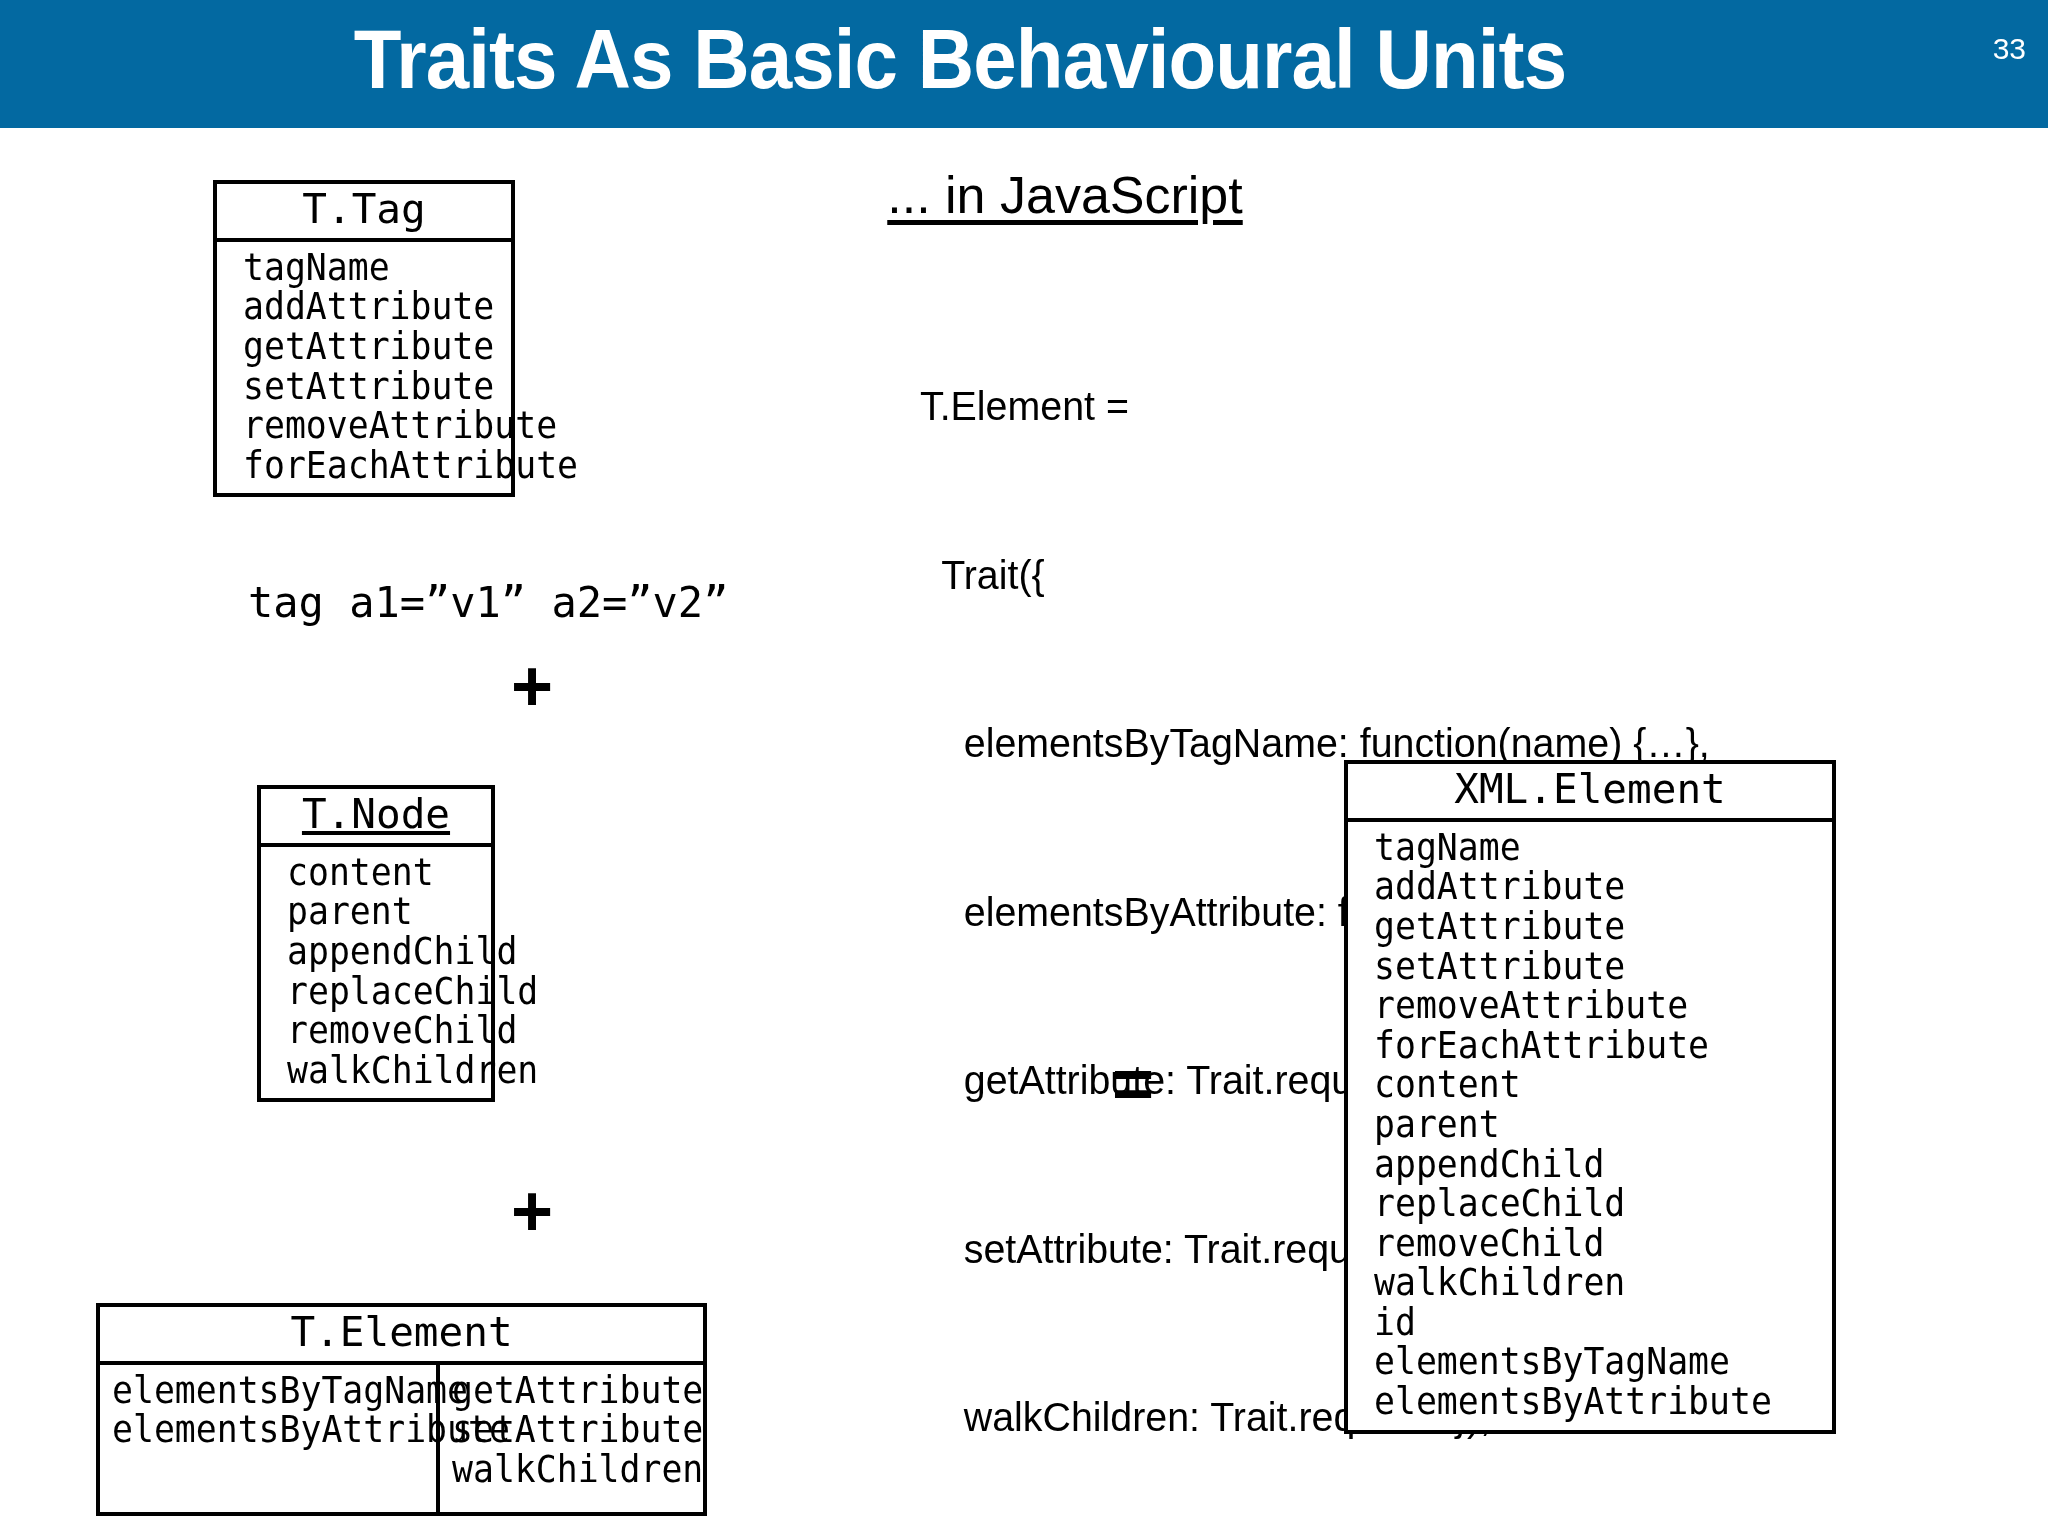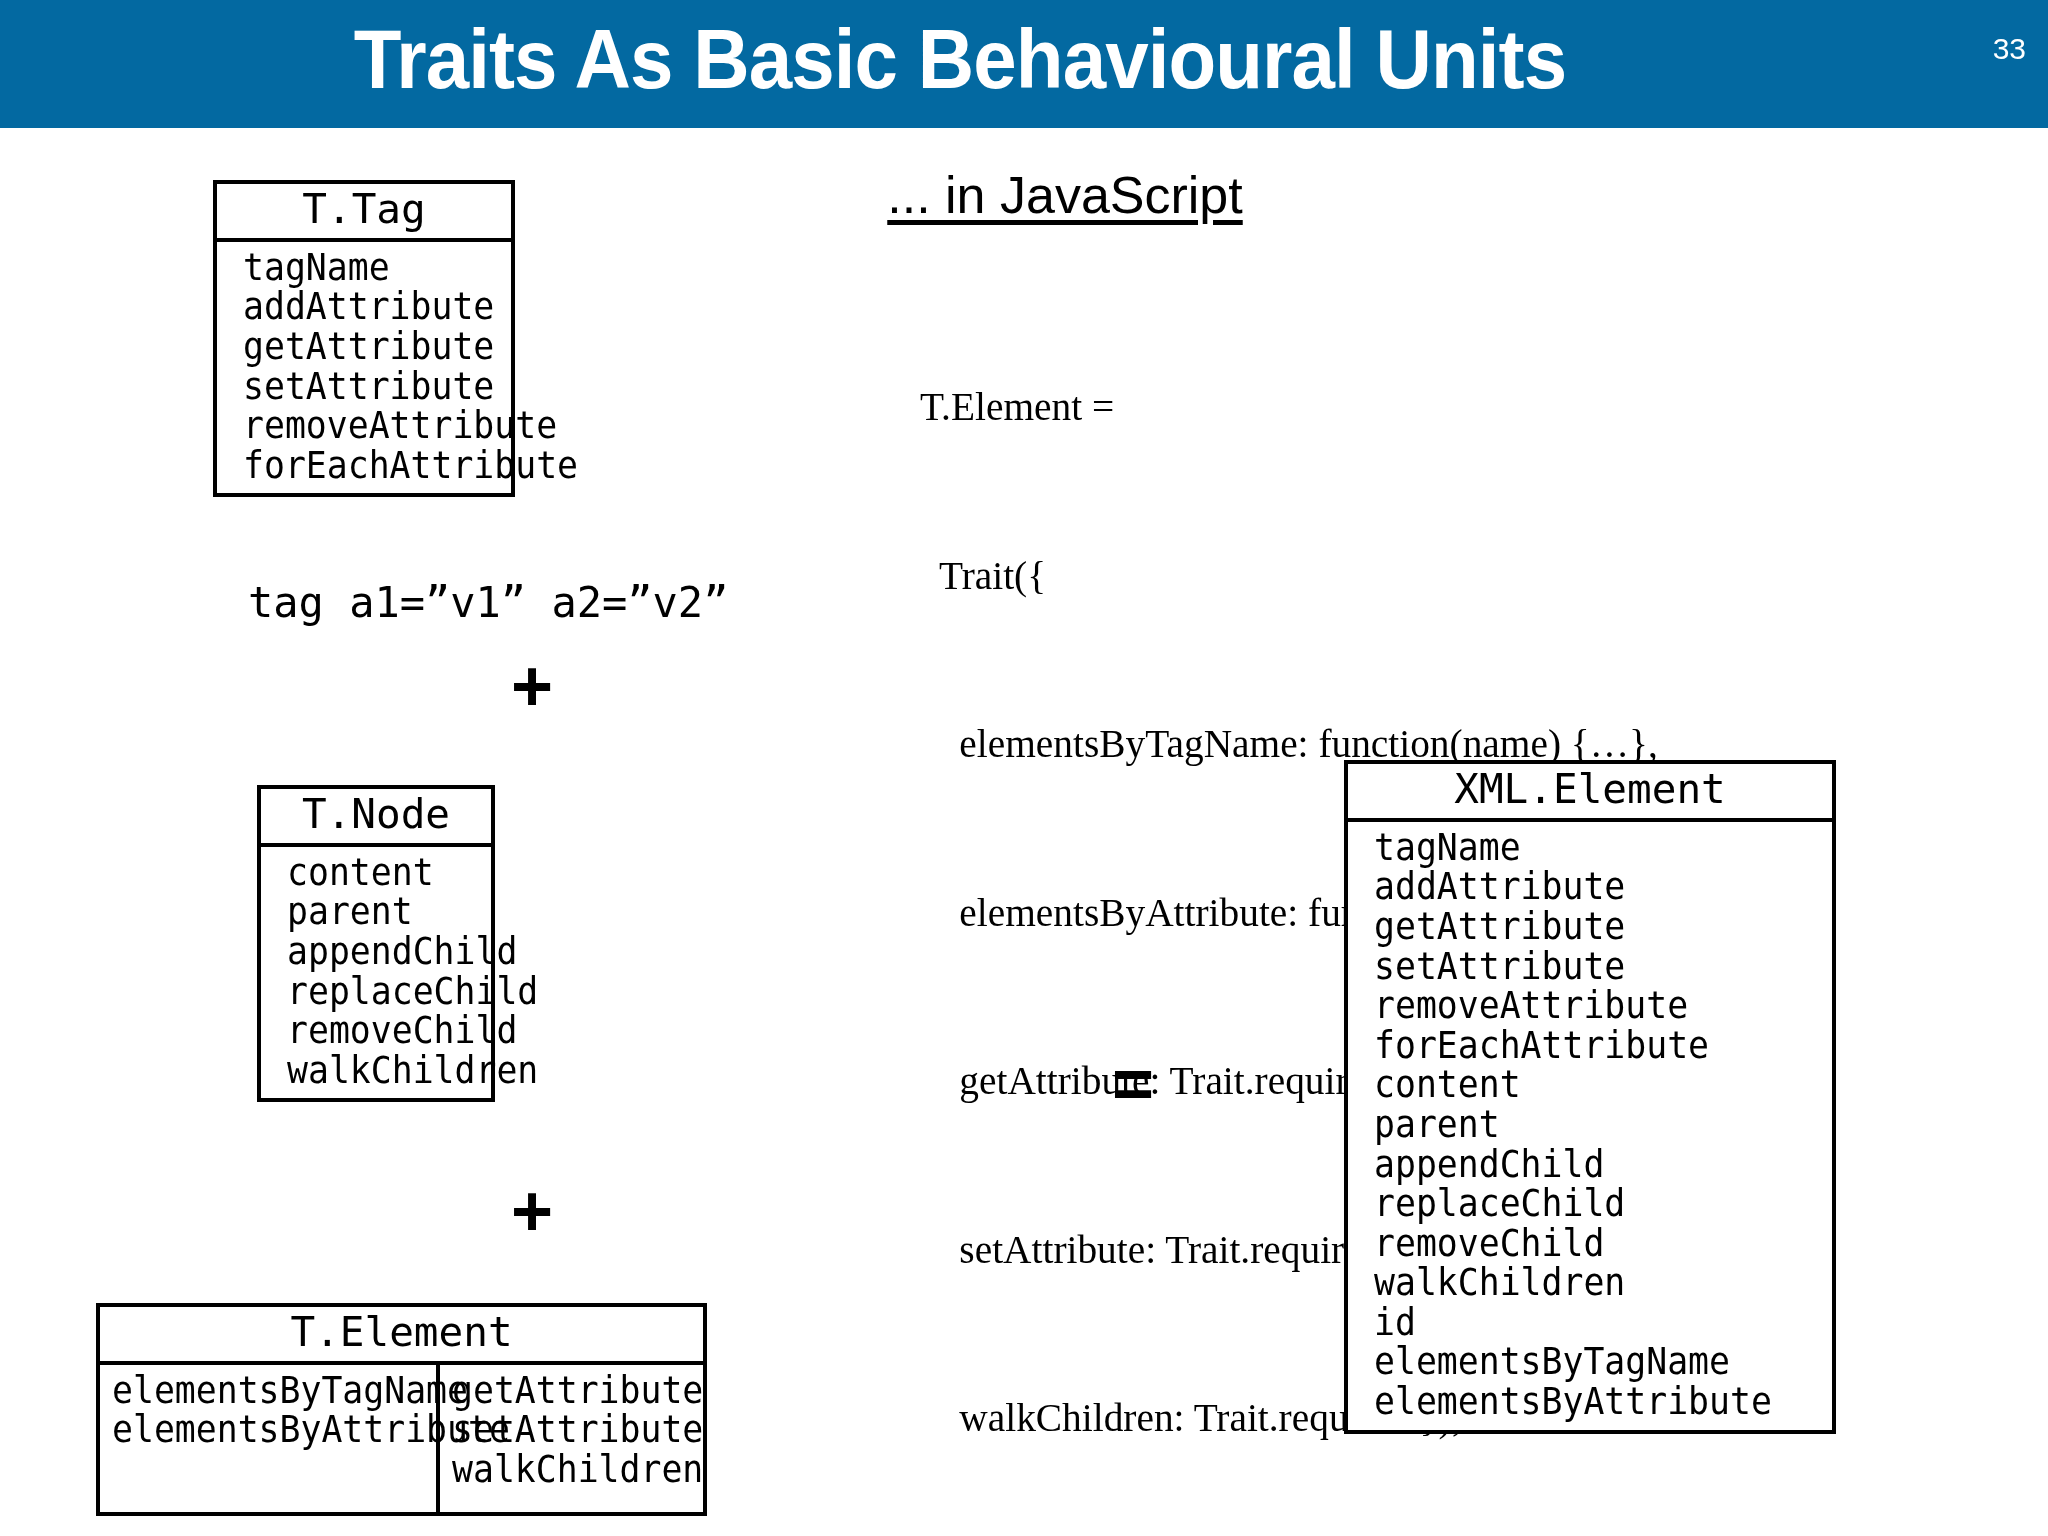--- a/index.html
+++ b/index.html
@@ -77,21 +77,21 @@
     white-space: nowrap;
   }
   .shrink {
     display: inline-block;
     transform: scaleX(0.94);
     transform-origin: left center;
   }
 
   
   #box-t-tag     { left: 213px;  top: 180px;  width: 302px; }
-  #box-t-node    { left: 257px;  top: 785px;  width: 238px; }
+  #box-t-node    { left: 257px;  top: 785px;  width: 238px; text-decoration: underline; }
   #box-t-element { left: 96px;   top: 1303px; width: 611px; }
   #box-xml-elem  { left: 1344px; top: 760px;  width: 492px; }
 
   #box-t-element .uml-body {
     display: flex;
     padding: 0;
   }
   .uml-col {
     padding: 6px 0 22px 12px;
     box-sizing: border-box;
@@ -138,21 +138,21 @@
     font-size: 52px;
     text-decoration: underline;
     text-underline-offset: 7px;
     white-space: nowrap;
     transform: translateX(-50%);
   }
   .code-block {
     position: absolute;
     left: 920px;
     top: 266px;
-    font-family: Liberation Serif, serif;
+    font-family: Liberation Sans, sans-serif;
     font-size: 41px;
     line-height: 1.37;
     white-space: pre;
   }
   .code-line {
     white-space: pre;
     transform: scaleX(0.96);
     transform-origin: left center;
   }
 </style>

